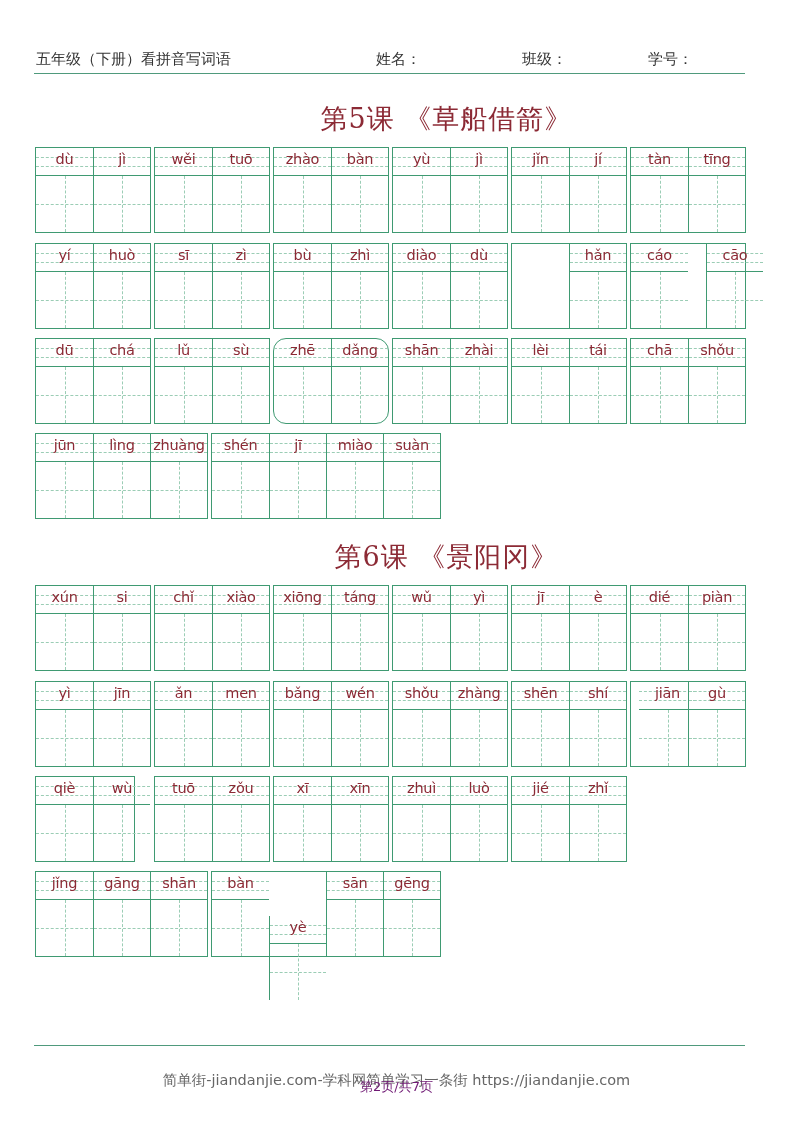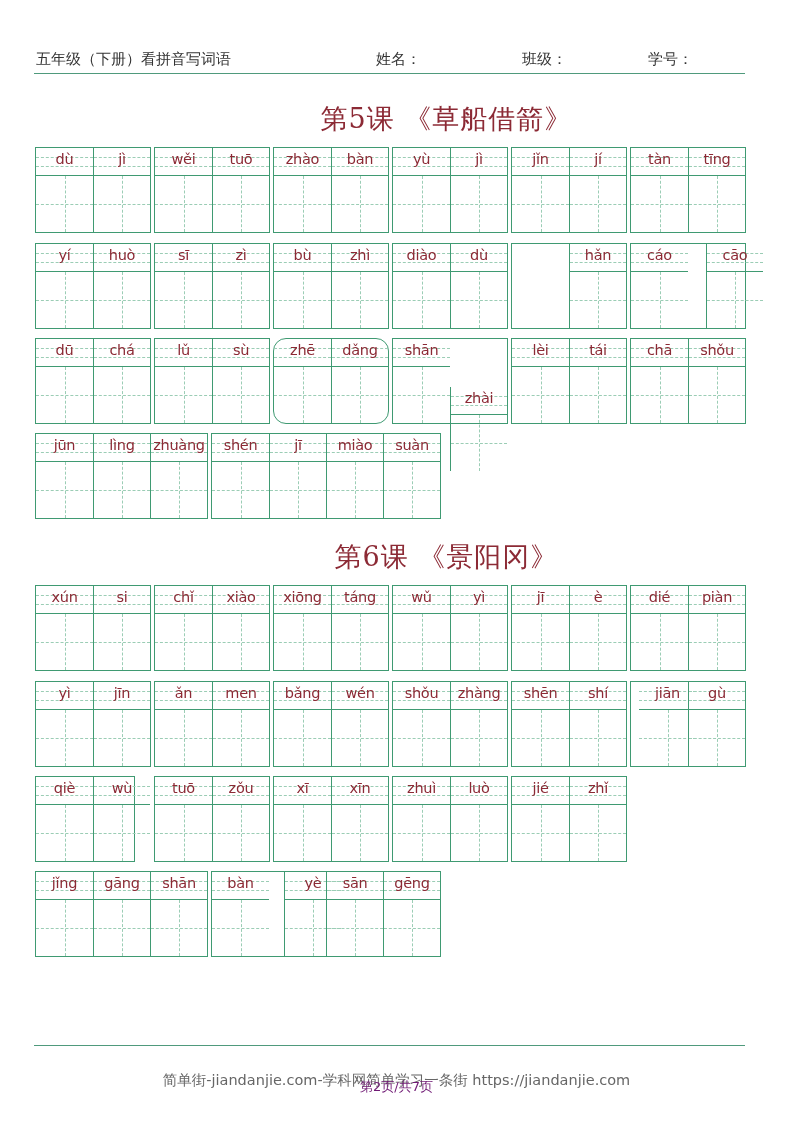--- a/index.html
+++ b/index.html
@@ -395,21 +395,21 @@
           <div class="py">
             <div class="mid"></div>
             <div class="mid2"></div>
             <div class="txt">shān</div>
           </div>
           <div class="box">
             <div class="v"></div>
             <div class="h"></div>
           </div>
         </div>
-        <div class="cell" style="left: 57px; margin-top: 48px;">
+        <div class="cell" style="left: 57px;">
           <div class="py">
             <div class="mid"></div>
             <div class="mid2"></div>
             <div class="txt">zhài</div>
           </div>
           <div class="box">
             <div class="v"></div>
             <div class="h"></div>
           </div>
         </div>
@@ -1005,21 +1005,21 @@
           <div class="py">
             <div class="mid"></div>
             <div class="mid2"></div>
             <div class="txt">bàn</div>
           </div>
           <div class="box">
             <div class="v"></div>
             <div class="h"></div>
           </div>
         </div>
-        <div class="cell" style="left: 72px;">
+        <div class="cell" style="left: 57px; margin-top: 44px;">
           <div class="py">
             <div class="mid"></div>
             <div class="mid2"></div>
             <div class="txt">yè</div>
           </div>
           <div class="box">
             <div class="v"></div>
             <div class="h"></div>
           </div>
         </div>

